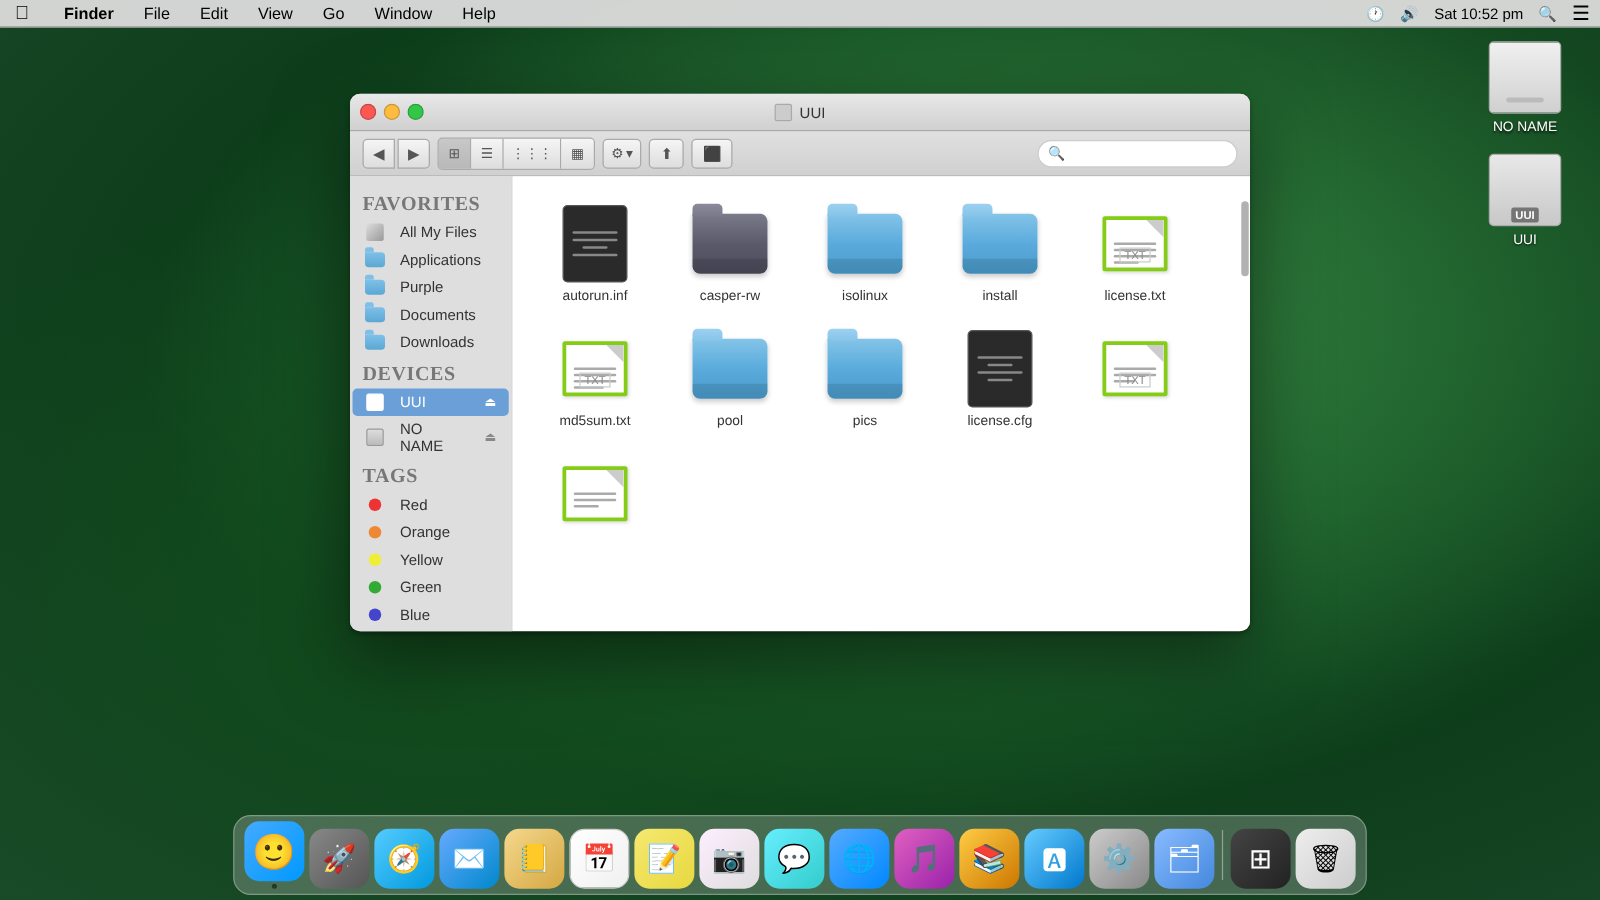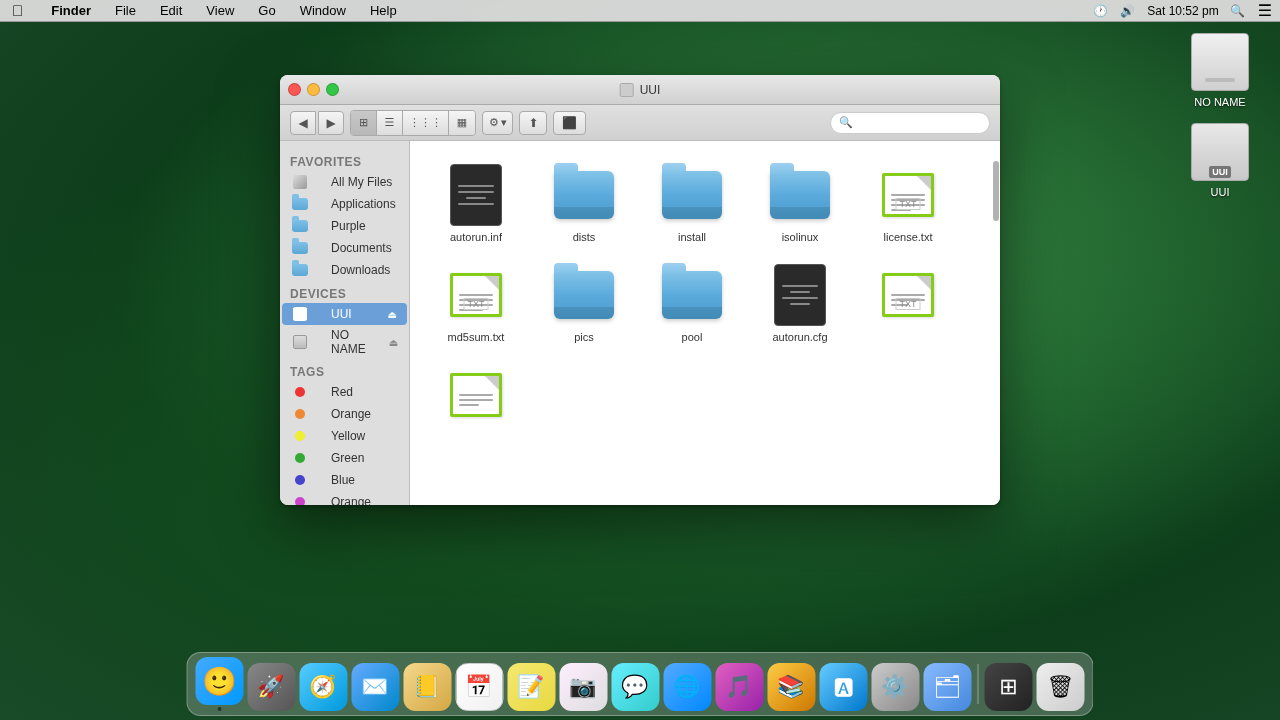--- a/index.html
+++ b/index.html
@@ -309,31 +309,32 @@
     
     .sidebar {
       width: 130px;
       background: rgba(220,220,220,0.9);
       border-right: 1px solid #bbb;
       overflow-y: auto;
       flex-shrink: 0;
       padding: 8px 0;
     }
     .sidebar-section-title {
-      font-size: 12px;
+      font-size: 16px;
       font-weight: 700;
       color: #777;
       padding: 6px 10px 2px 10px;
       text-transform: uppercase;
       letter-spacing: 0.5px;
+      font-family: Liberation Serif, serif;
     }
     .sidebar-item {
       display: flex;
       align-items: center;
-      gap: 23px;
+      gap: 12px;
       padding: 3px 10px;
       cursor: pointer;
       font-size: 12px;
       color: #333;
       border-radius: 4px;
       margin: 0 2px;
     }
     .sidebar-item.selected {
       background: #6a9fd8;
       color: white;
@@ -775,41 +776,41 @@
             <div class="autorun-line"></div>
             <div class="autorun-line short"></div>
             <div class="autorun-line"></div>
           </div>
         </div>
         <span class="file-name">autorun.inf</span>
       </div>
 
 
 
+      <div class="file-item">
+        <div class="file-icon">
+          <div class="folder-lg folder-dark"></div>
+        </div>
+        <span class="file-name">casper-rw</span>
+      </div>
+
+
 
       <div class="file-item">
         <div class="file-icon">
           <div class="folder-lg"></div>
         </div>
-        <span class="file-name">dists</span>
-      </div>
-
+        <span class="file-name">isolinux</span>
+      </div>
 
       <div class="file-item">
         <div class="file-icon">
           <div class="folder-lg"></div>
         </div>
         <span class="file-name">install</span>
-      </div>
-
-      <div class="file-item">
-        <div class="file-icon">
-          <div class="folder-lg"></div>
-        </div>
-        <span class="file-name">isolinux</span>
       </div>
 
       <div class="file-item">
         <div class="file-icon">
           <div class="txt-file">
             <div class="txt-file-lines">
               <div class="txt-line"></div>
               <div class="txt-line"></div>
               <div class="txt-line"></div>
               <div class="txt-line" style="width:60%;"></div>
@@ -832,41 +833,41 @@
             <div class="txt-label">TXT</div>
           </div>
         </div>
         <span class="file-name">md5sum.txt</span>
       </div>
 
       <div class="file-item">
         <div class="file-icon">
           <div class="folder-lg"></div>
         </div>
+        <span class="file-name">pool</span>
+      </div>
+
+      <div class="file-item">
+        <div class="file-icon">
+          <div class="folder-lg"></div>
+        </div>
         <span class="file-name">pics</span>
-      </div>
-
-      <div class="file-item">
-        <div class="file-icon">
-          <div class="folder-lg"></div>
-        </div>
-        <span class="file-name">pool</span>
       </div>
 
 
       <div class="file-item">
         <div class="file-icon">
           <div class="autorun-icon">
             <div class="autorun-line"></div>
             <div class="autorun-line short"></div>
             <div class="autorun-line"></div>
             <div class="autorun-line short"></div>
           </div>
         </div>
-        <span class="file-name">autorun.cfg</span>
+        <span class="file-name">license.cfg</span>
       </div>
 
       <div class="file-item">
         <div class="file-icon">
           <div class="txt-file">
             <div class="txt-file-lines">
               <div class="txt-line"></div>
               <div class="txt-line"></div>
               <div class="txt-line" style="width:50%;"></div>
             </div>

